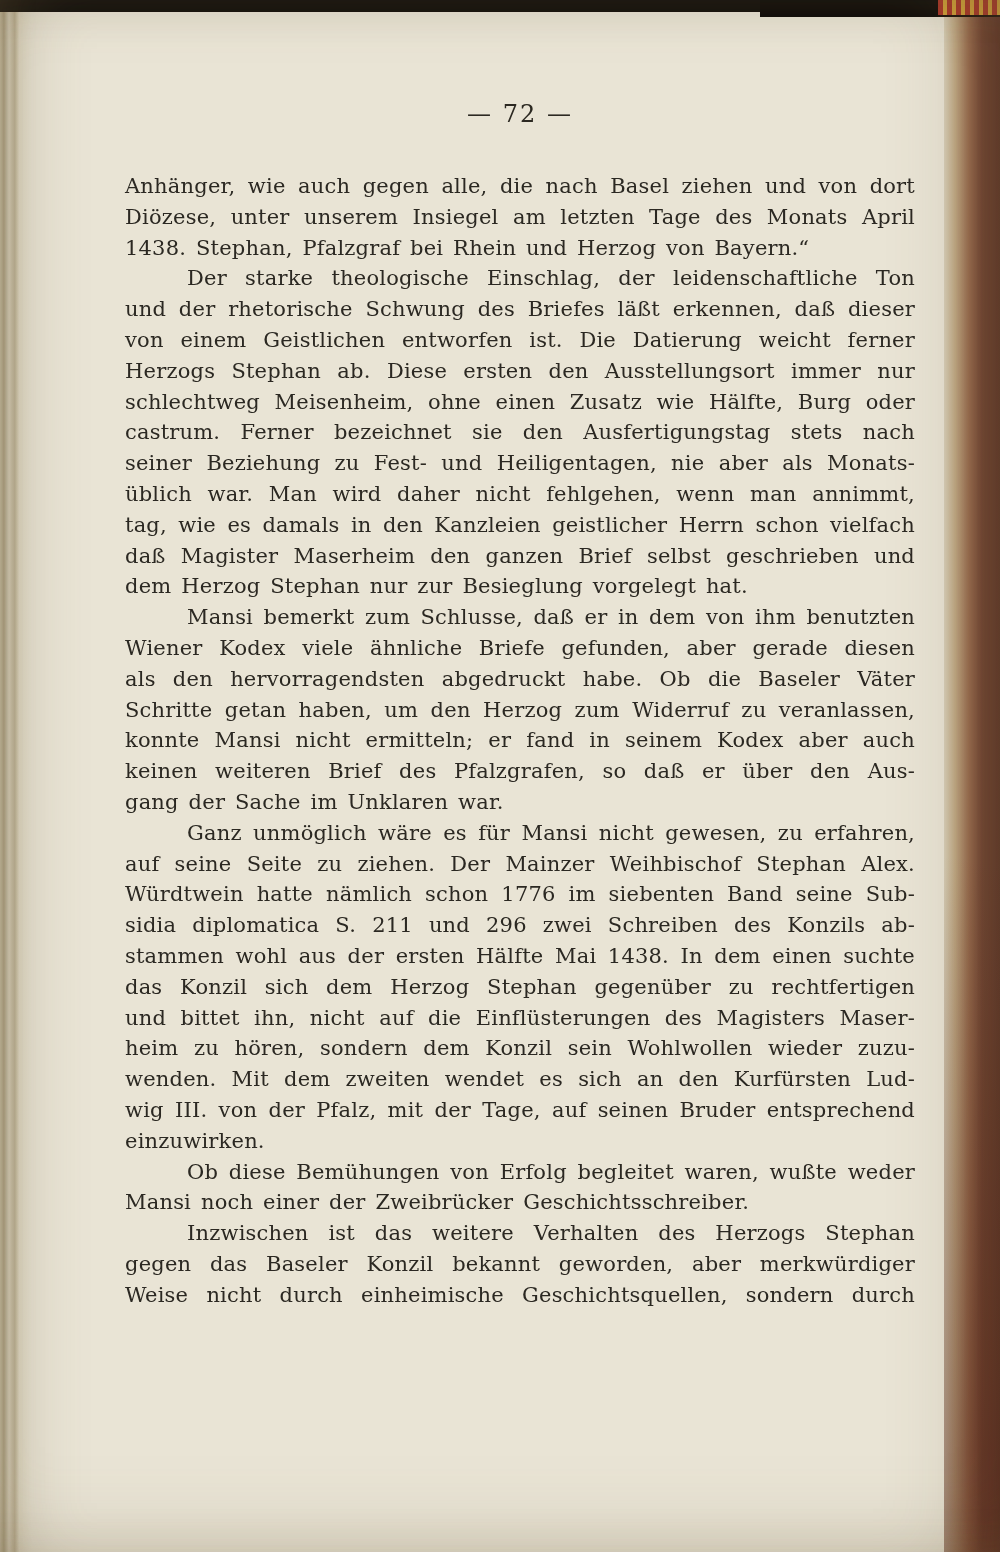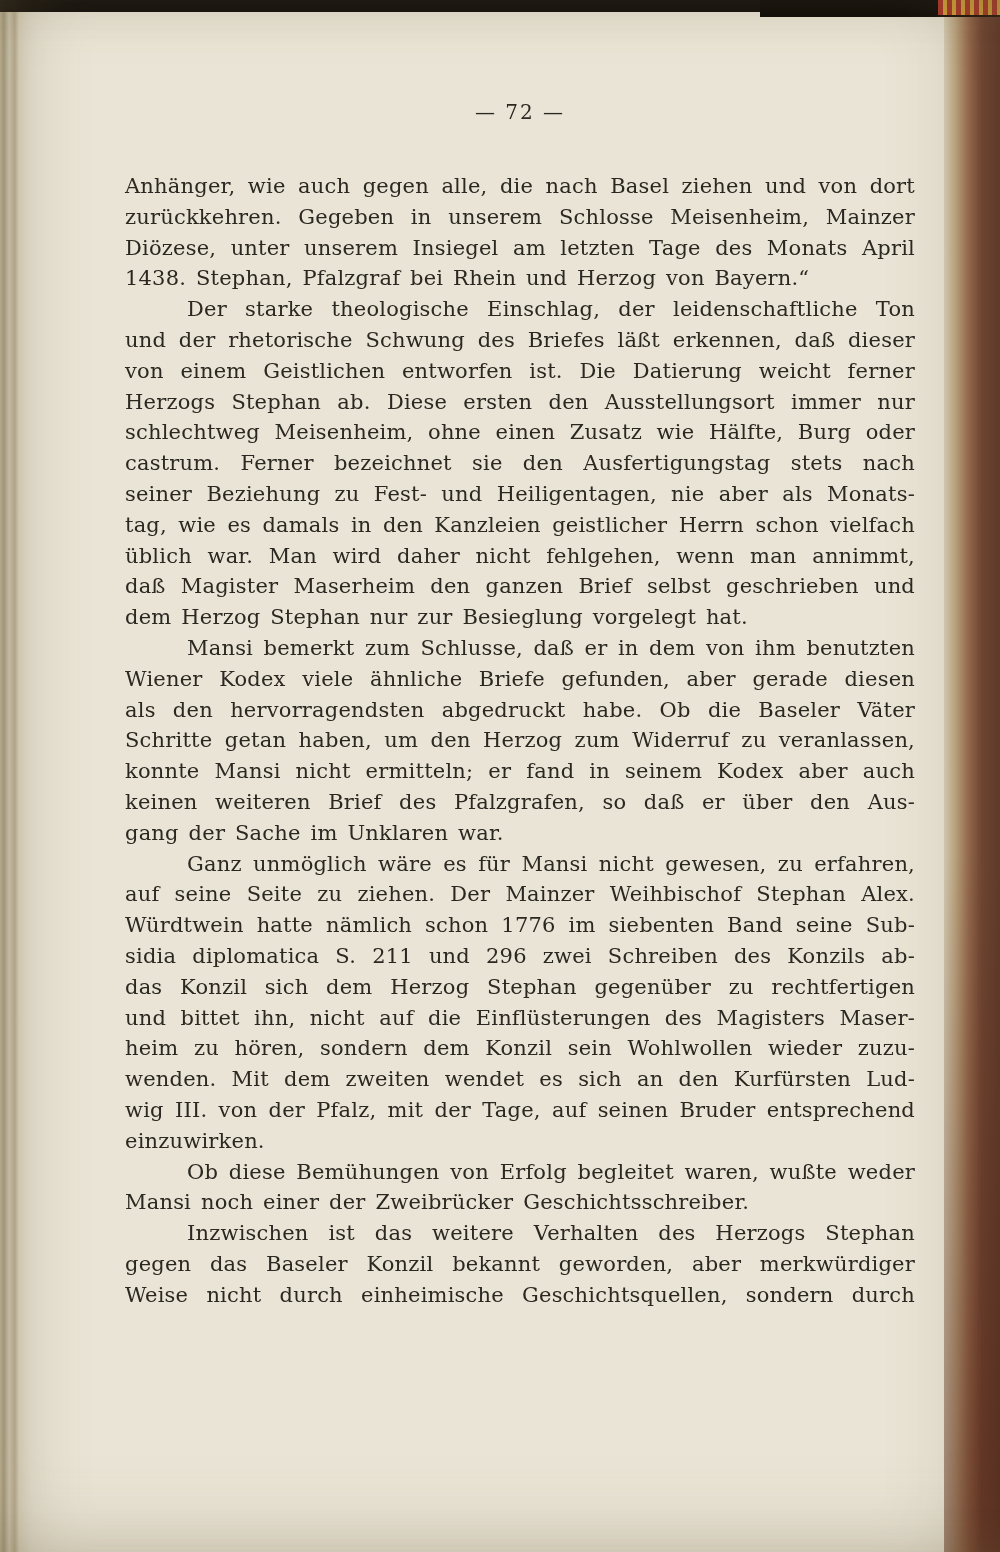--- a/index.html
+++ b/index.html
@@ -28,21 +28,21 @@
   }
   .paper-shade{
     position:absolute;inset:0;pointer-events:none;
     box-shadow:inset 48px 0 70px -35px rgba(110,92,60,.35),
                inset -75px 0 85px -50px rgba(110,92,60,.30),
                inset 0 -60px 90px -55px rgba(110,92,60,.22),
                inset 0 40px 70px -45px rgba(110,92,60,.18);
   }
   .page-number{
     position:absolute;top:100px;left:125px;width:790px;text-align:center;
-    font-size:20px;color:#2c2922;letter-spacing:2px;
+    font-size:24px;color:#2c2922;letter-spacing:2px;
   }
   .text-block{
     position:absolute;top:171px;left:125px;width:790px;
     color:#2b2822;font-size:21px;line-height:30.8px;
   }
   .para{margin:0;}
   .line{
     text-align:justify;
     text-align-last:justify;
     -moz-text-align-last:justify;
@@ -59,51 +59,51 @@
   <div class="left-edge"></div>
   <div class="right-cover"></div>
   <div class="top-edge"></div>
   <div class="top-edge-thick"></div>
   <div class="headband"></div>
 
   <div class="page-number">— 72 —</div>
   <div class="text-block">
       <div class="para">
         <div class="line">Anhänger, wie auch gegen alle, die nach Basel ziehen und von dort</div>
-        <div class="line">zurückkehren. Gegeben in unserem Schlosse Meisenheim, Mainzer</div>
         <div class="line">Diözese, unter unserem Insiegel am letzten Tage des Monats April</div>
         <div class="line last">1438.  Stephan,  Pfalzgraf  bei  Rhein  und  Herzog  von  Bayern.“</div>
       </div>
       <div class="para">
         <div class="line indent">Der starke theologische Einschlag, der leidenschaftliche Ton</div>
         <div class="line">und der rhetorische Schwung des Briefes läßt erkennen, daß dieser</div>
         <div class="line">von einem Geistlichen entworfen ist. Die Datierung weicht ferner</div>
         <div class="line">Herzogs Stephan ab. Diese ersten den Ausstellungsort immer nur</div>
         <div class="line">schlechtweg Meisenheim, ohne einen Zusatz wie Hälfte, Burg oder</div>
         <div class="line">castrum. Ferner bezeichnet sie den Ausfertigungstag stets nach</div>
         <div class="line">seiner Beziehung zu Fest- und Heiligentagen, nie aber als Monats-</div>
+        <div class="line">üblich war. Man wird daher nicht fehlgehen, wenn man annimmt,</div>
         <div class="line">tag, wie es damals in den Kanzleien geistlicher Herrn schon vielfach</div>
-        <div class="line">üblich war. Man wird daher nicht fehlgehen, wenn man annimmt,</div>
         <div class="line">daß Magister Maserheim den ganzen Brief selbst geschrieben und</div>
         <div class="line last">dem Herzog Stephan nur zur Besieglung vorgelegt hat.</div>
       </div>
       <div class="para">
         <div class="line indent">Mansi bemerkt zum Schlusse, daß er in dem von ihm benutzten</div>
         <div class="line">Wiener Kodex viele ähnliche Briefe gefunden, aber gerade diesen</div>
         <div class="line">als den hervorragendsten abgedruckt habe. Ob die Baseler Väter</div>
         <div class="line">Schritte getan haben, um den Herzog zum Widerruf zu veranlassen,</div>
         <div class="line">konnte Mansi nicht ermitteln; er fand in seinem Kodex aber auch</div>
         <div class="line">keinen weiteren Brief des Pfalzgrafen, so daß er über den Aus-</div>
         <div class="line last">gang der Sache im Unklaren war.</div>
       </div>
       <div class="para">
         <div class="line indent">Ganz unmöglich wäre es für Mansi nicht gewesen, zu erfahren,</div>
         <div class="line">auf seine Seite zu ziehen. Der Mainzer Weihbischof Stephan Alex.</div>
         <div class="line">Würdtwein hatte nämlich schon 1776 im siebenten Band seine Sub-</div>
         <div class="line">sidia diplomatica S. 211 und 296 zwei Schreiben des Konzils ab-</div>
+        <div class="line">stammen wohl aus der ersten Hälfte Mai 1438. In dem einen suchte</div>
         <div class="line">das Konzil sich dem Herzog Stephan gegenüber zu rechtfertigen</div>
         <div class="line">und bittet ihn, nicht auf die Einflüsterungen des Magisters Maser-</div>
         <div class="line">heim zu hören, sondern dem Konzil sein Wohlwollen wieder zuzu-</div>
         <div class="line">wenden. Mit dem zweiten wendet es sich an den Kurfürsten Lud-</div>
         <div class="line">wig III. von der Pfalz, mit der Tage, auf seinen Bruder entsprechend</div>
         <div class="line last">einzuwirken.</div>
       </div>
       <div class="para">
         <div class="line indent">Ob diese Bemühungen von Erfolg begleitet waren, wußte weder</div>
         <div class="line last">Mansi noch einer der Zweibrücker Geschichtsschreiber.</div>

